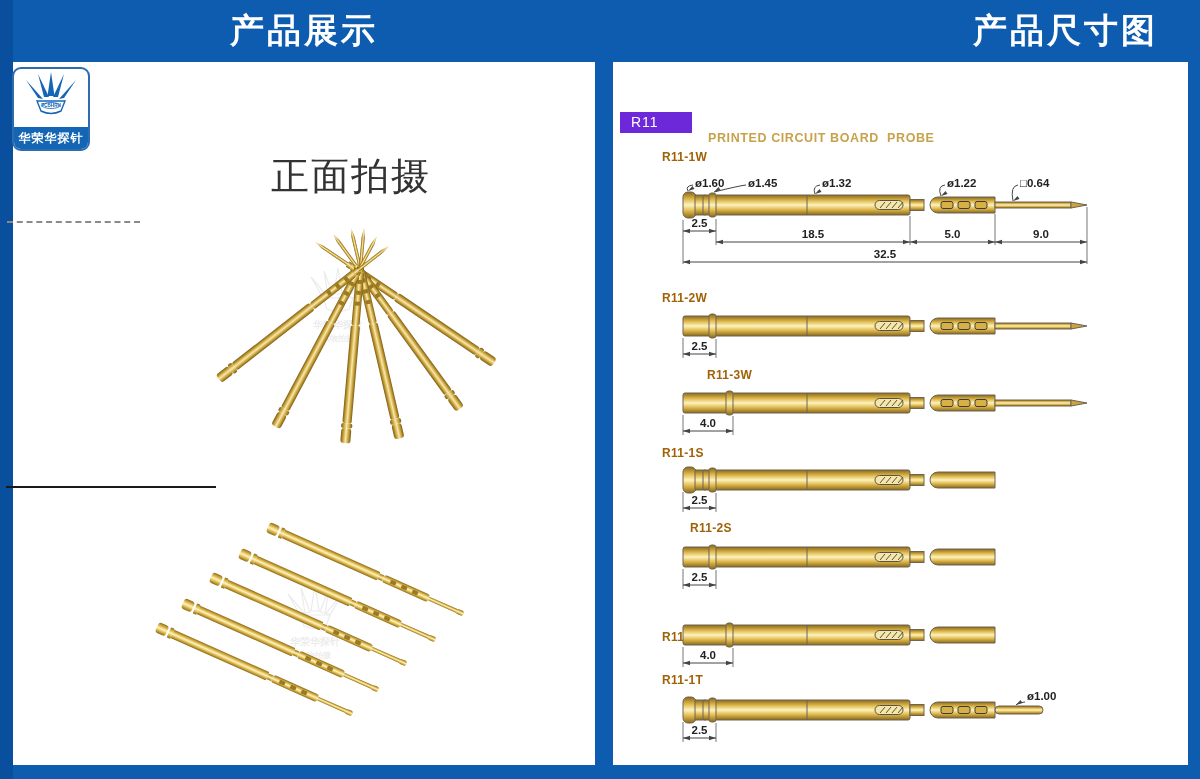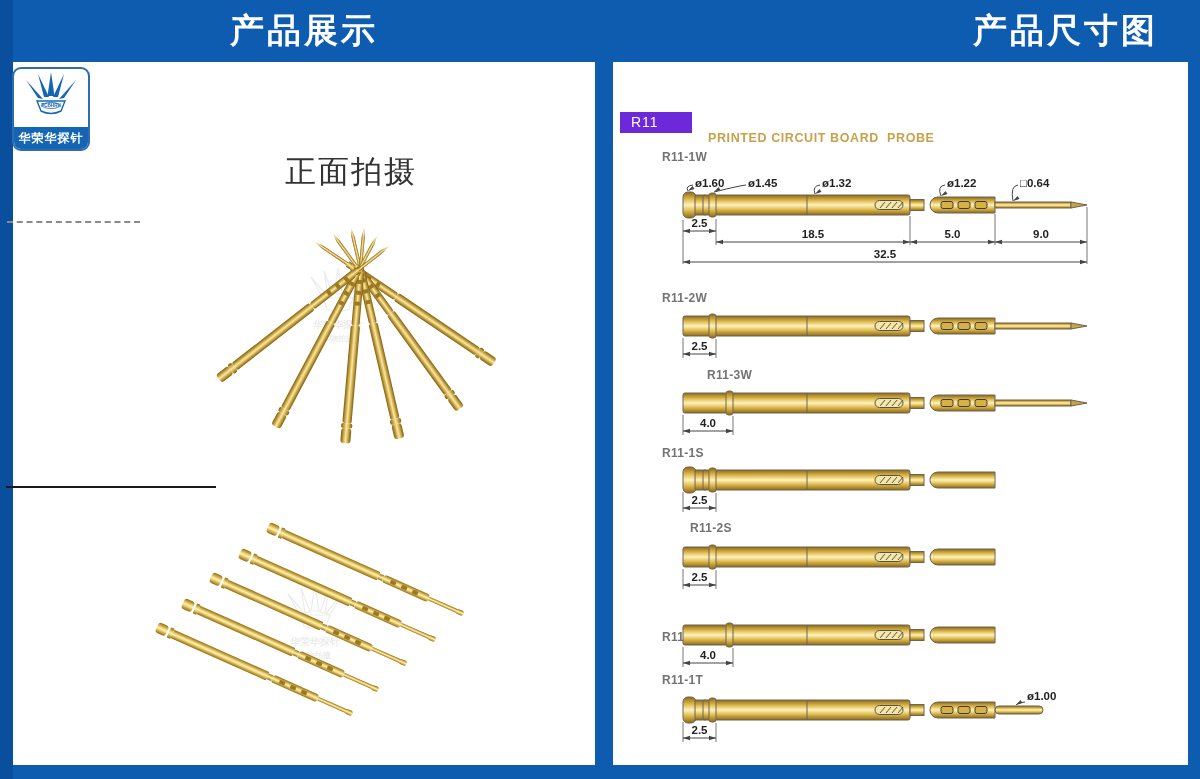--- a/index.html
+++ b/index.html
@@ -13,21 +13,21 @@
     position:absolute;top:0;height:62px;line-height:60px;text-align:center;
     color:#ffffff;font-size:34px;font-weight:bold;letter-spacing:3px;
   }
   #hdr-left{left:13px;width:582px;}
   #hdr-right{left:583px;width:575px;text-align:right;}
   .panel{position:absolute;top:62px;height:703px;background:#ffffff;}
   #panel-left{left:13px;width:582px;}
   #panel-right{left:613px;width:575px;}
   .caption{
     position:absolute;width:230px;text-align:center;
-    color:#333;font-size:31px;letter-spacing:2px;font-weight:500;
+    color:#333;font-size:38px;letter-spacing:2px;font-weight:500;
   }
   #front-caption{left:223px;top:89px;}
   #side-caption{left:195px;top:401px;}
   #dashed-rule{position:absolute;left:7px;top:221px;width:133px;height:0;border-top:2px dashed #8a8a8a;z-index:5;}
   #solid-rule{position:absolute;left:6px;top:486px;width:210px;height:2px;background:#1a1a1a;z-index:5;}
   
   #logo{
     position:absolute;left:12px;top:67px;width:78px;height:84px;z-index:6;
     background:#fff;border:2px solid #2e6cb0;border-radius:9px;box-sizing:border-box;overflow:hidden;
   }
@@ -39,21 +39,21 @@
   
   #series-badge{
     position:absolute;left:7px;top:50px;width:72px;height:21px;background:#6d28d9;
     color:#fff;font-size:14px;line-height:21px;padding-left:11px;box-sizing:border-box;letter-spacing:1px;
   }
   #series-title{
     position:absolute;left:95px;top:53px;color:#c8a24b;font-size:12.5px;font-weight:bold;letter-spacing:.6px;
     white-space:pre;
     margin-top:16px;
   }
-  .probe-label{position:absolute;left:49px;font-size:12px;font-weight:bold;color:#737373;letter-spacing:.3px;}
+  .probe-label{position:absolute;left:49px;font-size:12px;font-weight:bold;color:#a16207;letter-spacing:.3px;}
   .probe-svg{position:absolute;left:32px;}
   .photo-svg{position:absolute;}
 </style>
 </head>
 <body>
 
 <svg width="0" height="0" style="position:absolute" aria-hidden="true">
   <defs>
     <linearGradient id="goldV" x1="0" y1="0" x2="0" y2="1">
       <stop offset="0" stop-color="#8a6a18"></stop>

